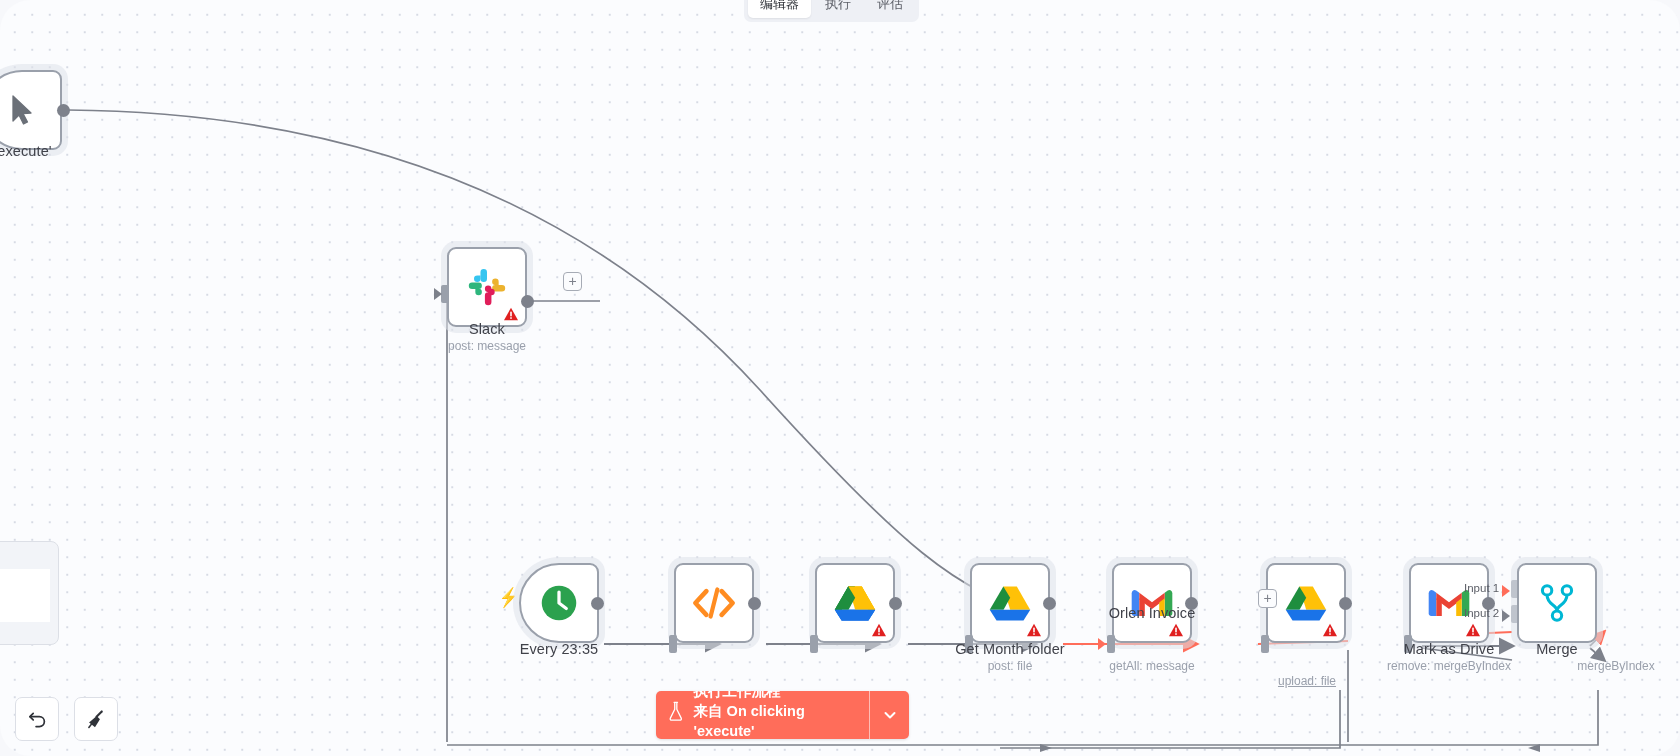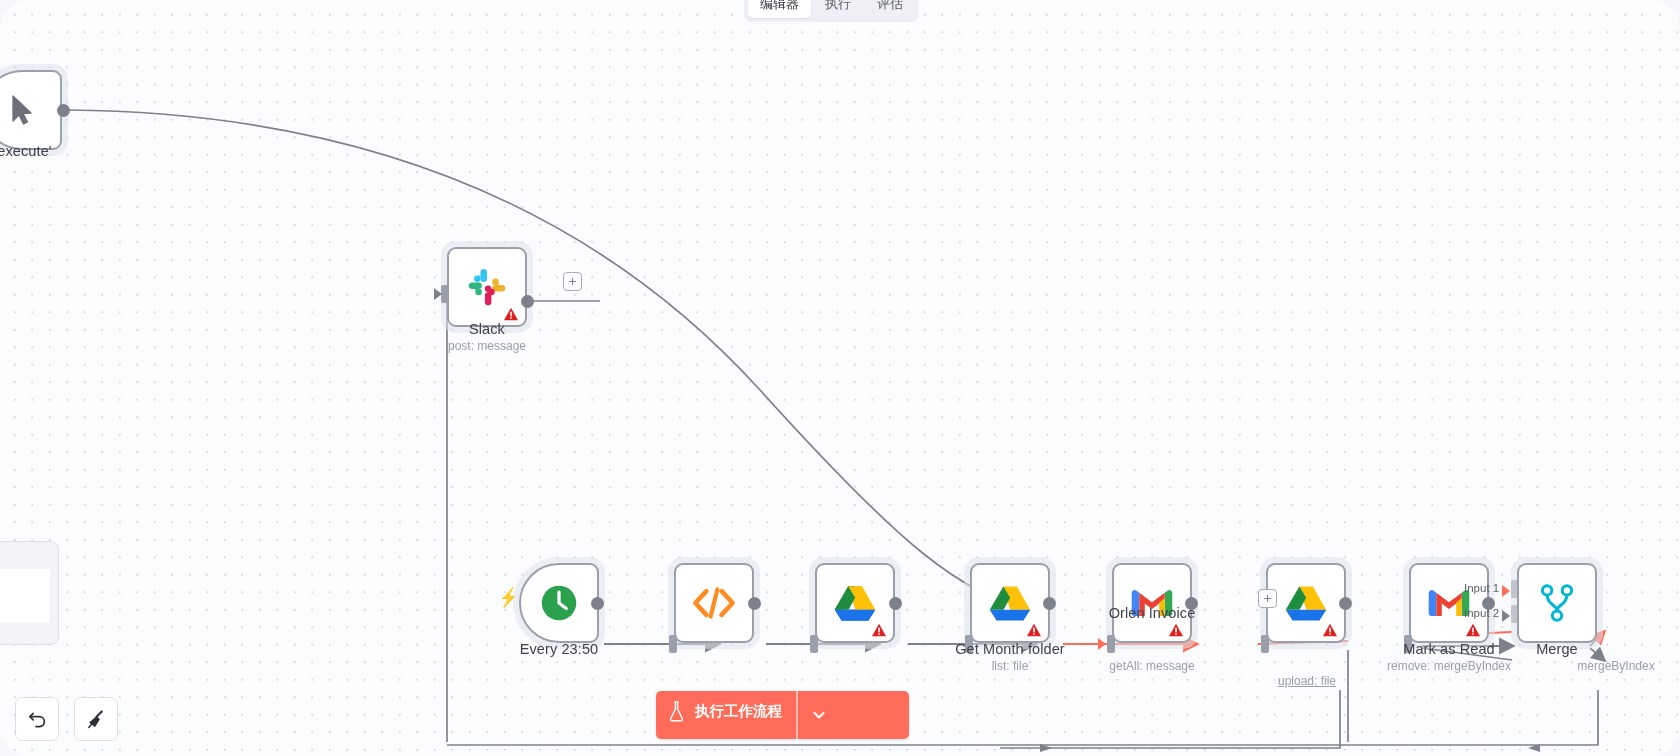--- a/index.html
+++ b/index.html
@@ -302,21 +302,21 @@
   <div class="node-sub" style="left:387px; top:339px; width:200px;">post: message</div>
 
   <div class="bolt" style="left:497px; top:586px;">⚡</div>
   <div class="node trigger" style="left:519px; top:563px;">
     <svg class="glyph" width="40" height="40" viewBox="0 0 44 44">
       <circle cx="22" cy="22" r="19" fill="#2ba14e"></circle>
       <path d="M22 10 L22 22 L30 28" stroke="#fff" stroke-width="3.6" fill="none" stroke-linecap="round" stroke-linejoin="round"></path>
     </svg>
   </div>
   <div class="dot-out" style="left:591px; top:597px;"></div>
-  <div class="node-label" style="left:459px; top:641px; width:200px;">Every 23:50</div>
+  <div class="node-label" style="left:459px; top:641px; width:200px;">Every 23:35</div>
 
   <div class="node" style="left:674px; top:563px;">
     <svg class="glyph" width="44" height="34" viewBox="0 0 52 38">
       <path d="M17 5 L4 19 L17 33" stroke="#ff8c21" stroke-width="5.5" fill="none" stroke-linecap="round" stroke-linejoin="round"></path>
       <path d="M35 5 L48 19 L35 33" stroke="#ff8c21" stroke-width="5.5" fill="none" stroke-linecap="round" stroke-linejoin="round"></path>
       <path d="M30 3 L22 35" stroke="#ff8c21" stroke-width="5" fill="none" stroke-linecap="round"></path>
     </svg>
   </div>
   <div class="port-in" style="left:669px; top:635px;"></div>
   <div class="dot-out" style="left:748px; top:597px;"></div>
@@ -351,21 +351,21 @@
     </svg>
     <svg class="warn" viewBox="0 0 20 18">
       <path d="M10 1 L19 17 L1 17 Z" fill="#e02020"></path>
       <rect x="9" y="6" width="2" height="6" fill="#fff"></rect>
       <rect x="9" y="13.2" width="2" height="2" fill="#fff"></rect>
     </svg>
   </div>
   <div class="port-in" style="left:965px; top:635px;"></div>
   <div class="dot-out" style="left:1043px; top:597px;"></div>
   <div class="node-label" style="left:910px; top:641px; width:200px;">Get Month folder</div>
-  <div class="node-sub" style="left:910px; top:659px; width:200px;">list: file</div>
+  <div class="node-sub" style="left:910px; top:659px; width:200px;">post: file</div>
 
   <div class="node" style="left:1112px; top:563px;">
     <svg class="glyph" width="44" height="34" viewBox="0 0 52 40">
       <path d="M4 36 L4 12 L26 27 L48 12 L48 36 L41 36 L41 20 L26 30 L11 20 L11 36 Z" fill="#fff"></path>
       <path d="M2 8.5 C2 5.5 5 3.6 7.4 5.3 L11 7.9 L11 35.5 L5 35.5 C3.3 35.5 2 34.2 2 32.5 Z" fill="#4285f4"></path>
       <path d="M50 8.5 C50 5.5 47 3.6 44.6 5.3 L41 7.9 L41 35.5 L47 35.5 C48.7 35.5 50 34.2 50 32.5 Z" fill="#34a853"></path>
       <path d="M11 35.5 L11 14 L26 25 L41 14 L41 35.5 L41 14 L26 25.5 L11 14 Z" fill="#ea4335" opacity="0"></path>
       <path d="M11 7.9 L26 19 L41 7.9 L41 16 L26 27 L11 16 Z" fill="#ea4335"></path>
       <path d="M11 16 L11 35.5 L18 35.5 L18 21 Z" fill="#c5221f" opacity="0"></path>
       <path d="M11 14.5 L11 35.5 L17.5 35.5 L17.5 19.3 Z" fill="#ea4335"></path>
@@ -409,21 +409,21 @@
       <path d="M41 14.5 L41 35.5 L34.5 35.5 L34.5 19.3 Z" fill="#fbbc04"></path>
     </svg>
     <svg class="warn" viewBox="0 0 20 18">
       <path d="M10 1 L19 17 L1 17 Z" fill="#e02020"></path>
       <rect x="9" y="6" width="2" height="6" fill="#fff"></rect>
       <rect x="9" y="13.2" width="2" height="2" fill="#fff"></rect>
     </svg>
   </div>
   <div class="port-in" style="left:1404px; top:635px;"></div>
   <div class="dot-out" style="left:1482px; top:597px;"></div>
-  <div class="node-label" style="left:1349px; top:641px; width:200px;">Mark as Read</div>
+  <div class="node-label" style="left:1349px; top:641px; width:200px;">Mark as Drive</div>
   <div class="node-sub" style="left:1349px; top:659px; width:200px;">remove: mergeByIndex</div>
 
   <div class="port-label" style="left:1464px; top:582px;">Input 1</div>
   <div class="port-label" style="left:1464px; top:607px;">Input 2</div>
   <div class="arrow-in red" style="left:1502px; top:585px;"></div>
   <div class="arrow-in" style="left:1502px; top:610px;"></div>
   <div class="port-in" style="left:1511px; top:580px;"></div>
   <div class="port-in" style="left:1511px; top:605px;"></div>
 
   <div class="node" style="left:1517px; top:563px;">
@@ -438,20 +438,21 @@
   <div class="node-label" style="left:1482px; top:641px; width:150px;">Merge</div>
   <div class="node-sub" style="left:1526px; top:659px; width:180px;">mergeByIndex</div>
 
   <div class="run-banner" style="left:656px; top:691px; width:253px; height:48px;">
     <div class="rb-body">
       <svg width="17" height="22" viewBox="0 0 18 24">
         <path d="M7 2 L11 2 M7.8 2 L7.8 10 L2.6 20.5 A1.6 1.6 0 0 0 4 22.6 L14 22.6 A1.6 1.6 0 0 0 15.4 20.5 L10.2 10 L10.2 2" fill="none" stroke="#ffffff" stroke-width="1.5" stroke-linecap="round" stroke-linejoin="round"></path>
       </svg>
       <div class="rb-text">
         <span>执行工作流程</span>
+        <span>来自 On clicking 'execute'</span>
       </div>
     </div>
     <div class="rb-divider"></div>
     <div class="rb-toggle">
       <svg width="16" height="16" viewBox="0 0 16 16">
         <path d="M3.5 6 L8 10.5 L12.5 6" fill="none" stroke="#ffffff" stroke-width="2" stroke-linecap="round" stroke-linejoin="round"></path>
       </svg>
     </div>
   </div>
 

